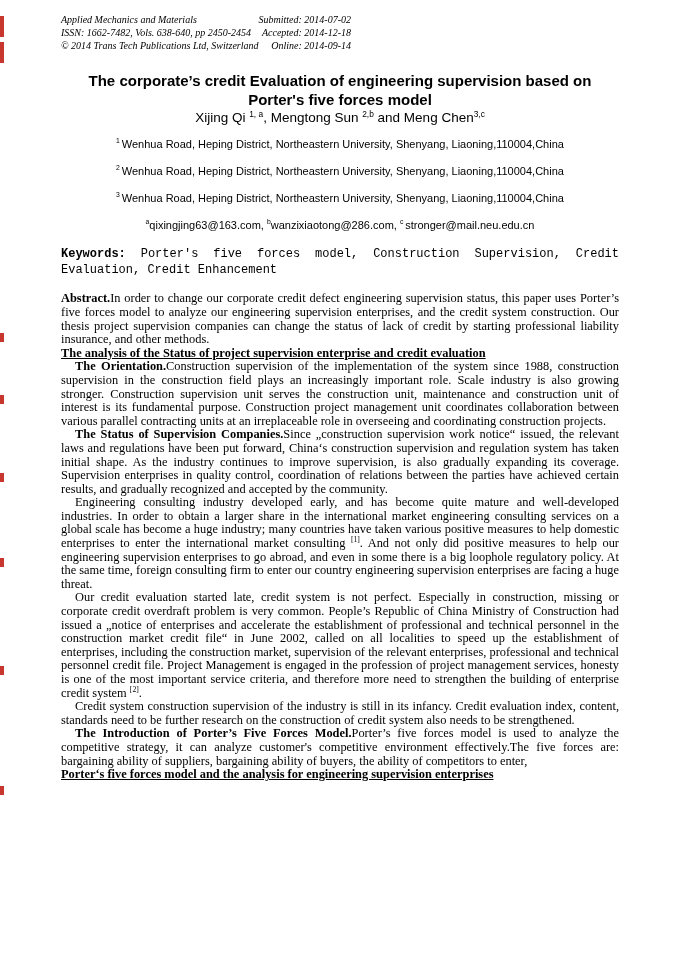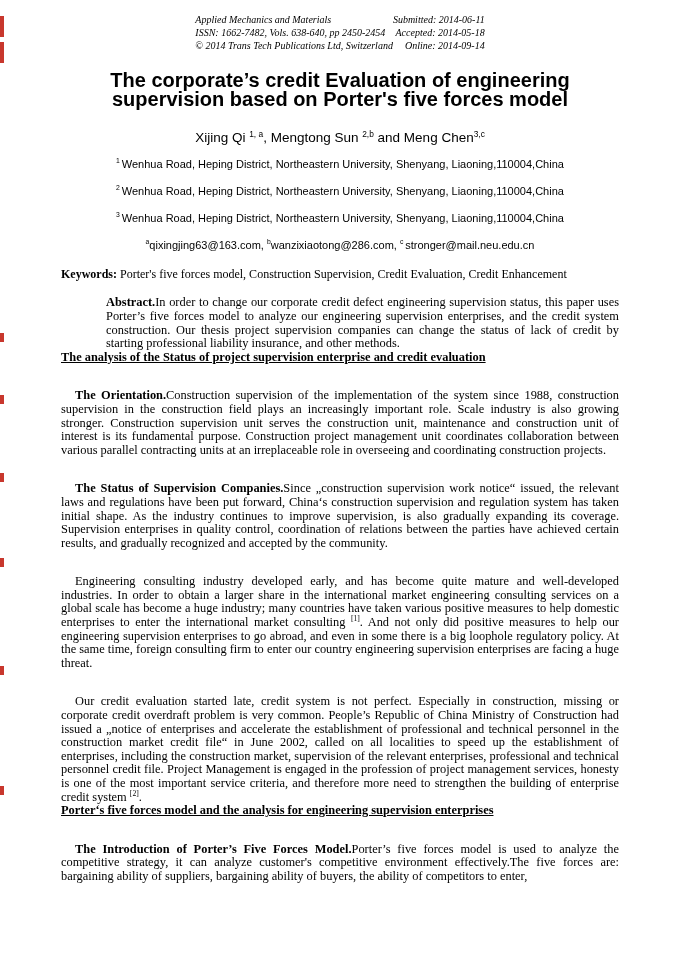--- a/index.html
+++ b/index.html
@@ -10,61 +10,61 @@
     background:#ffffff;
     padding:14px 59px 0 61px;
     box-sizing:border-box;
     overflow:hidden;
     color:#000;
     font-family:"Liberation Serif","DejaVu Serif",serif;
   }
   .mark { position:absolute; left:0; width:4px; background:#c8372d; }
 
   .header {
-    display:flex; justify-content:center;
+    display:flex; justify-content:flex-start;
     font-style:italic; font-size:10px; line-height:12.8px;
     font-family:"Liberation Serif","DejaVu Serif",serif;
   }
   .header-right { text-align:right; }
 
   .title {
     margin:19px 0 0 0;
     font-family:"Liberation Sans","DejaVu Sans",sans-serif;
-    font-weight:bold; font-size:20px; line-height:19px;
+    font-weight:bold; font-size:15px; line-height:19px;
     text-align:center;
   }
   .authors {
-    margin-top:20px;
+    margin-top:0;
     font-family:"Liberation Sans","DejaVu Sans",sans-serif;
     font-size:13.5px; line-height:17px; text-align:center;
   }
   .affil {
     margin-top:14px;
     font-family:"Liberation Sans","DejaVu Sans",sans-serif;
     font-size:11px; line-height:13px; text-align:center;
   }
   .affil.first { margin-top:12px; }
   .emails {
     margin-top:14px;
     font-family:"Liberation Sans","DejaVu Sans",sans-serif;
     font-size:11px; line-height:13px; text-align:center;
   }
   .keywords {
     margin:14px 0 0 0;
-    font-family:Liberation Serif, serif;
+    font-family:Liberation Mono, monospace;
     font-size:12px; line-height:16px; text-align:justify;
   }
   .body {
     margin:0;
     font-size:12.4px; line-height:13.6px;
     text-align:justify;
   }
-  .abstract { margin-top:14px;margin-left:45px; }
+  .abstract { margin-top:14px; }
   .h { font-weight:bold;text-decoration:underline; }
-  .indent { text-indent:14px;margin-top:25px; }
+  .indent { text-indent:14px; }
   .b { font-weight:bold; }
   .sup { font-size:0.62em; vertical-align:super; line-height:0; }
 </style>
 </head>
 <body>
 
 <div class="page">
 
   <div class="mark" style="top: 16px; height: 21px; background: rgb(200, 55, 45);"></div>
   <div class="mark" style="top: 42px; height: 21px; background: rgb(200, 55, 45);"></div>
@@ -75,22 +75,22 @@
   <div class="mark" style="top: 666px; height: 9px; background: rgb(200, 55, 45);"></div>
   <div class="mark" style="top: 786px; height: 9px; background: rgb(200, 55, 45);"></div>
 
   <div class="header">
     <div class="header-left">
       <div>Applied Mechanics and Materials</div>
       <div>ISSN: 1662-7482, Vols. 638-640, pp 2450-2454</div>
       <div>© 2014 Trans Tech Publications Ltd, Switzerland</div>
     </div>
     <div class="header-right">
-      <div>Submitted: 2014-06-11</div>
-      <div>Accepted: 2014-05-18</div>
+      <div>Submitted: 2014-07-02</div>
+      <div>Accepted: 2014-12-18</div>
       <div>Online: 2014-09-14</div>
     </div>
   </div>
 
   <h1 class="title">The corporate’s credit Evaluation of engineering supervision based on Porter's five forces model</h1>
 
   <div class="authors"><span>Xijing Qi </span><span class="sup">1, a</span><span>, Mengtong Sun </span><span class="sup">2,b</span><span> and Meng Chen</span><span class="sup">3,c</span></div>
 
   <div class="affil first"><span class="sup">1 </span><span>Wenhua Road, Heping District, Northeastern University, Shenyang, Liaoning,110004,China</span></div>
   <div class="affil"><span class="sup">2 </span><span>Wenhua Road, Heping District, Northeastern University, Shenyang, Liaoning,110004,China</span></div>
@@ -106,18 +106,19 @@
 
   <p class="body indent"><span class="b">The Orientation.</span><span>Construction supervision of the implementation of the system since 1988, construction supervision in the construction field plays an increasingly important role. Scale industry is also growing stronger. Construction supervision unit serves the construction unit, maintenance and construction unit of interest is its fundamental purpose. Construction project management unit coordinates collaboration between various parallel contracting units at an irreplaceable role in overseeing and coordinating construction projects.</span></p>
 
   <p class="body indent"><span class="b">The Status of Supervision Companies.</span><span>Since „construction supervision work notice“ issued, the relevant laws and regulations have been put forward, China‘s construction supervision and regulation system has taken initial shape. As the industry continues to improve supervision, is also gradually expanding its coverage. Supervision enterprises in quality control, coordination of relations between the parties have achieved certain results, and gradually recognized and accepted by the community.</span></p>
 
   <p class="body indent"><span>Engineering consulting industry developed early, and has become quite mature and well-developed industries. In order to obtain a larger share in the international market engineering consulting services on a global scale has become a huge industry; many countries have taken various positive measures to help domestic enterprises to enter the international market consulting </span><span class="sup">[1]</span><span>. And not only did positive measures to help our engineering supervision enterprises to go abroad, and even in some there is a big loophole regulatory policy. At the same time, foreign consulting firm to enter our country engineering supervision enterprises are facing a huge threat.</span></p>
 
 
   <p class="body indent"><span>Our credit evaluation started late, credit system is not perfect. Especially in construction, missing or corporate credit overdraft problem is very common. People’s Republic of China Ministry of Construction had issued a „notice of enterprises and accelerate the establishment of professional and technical personnel in the construction market credit file“ in June 2002, called on all localities to speed up the establishment of enterprises, including the construction market, supervision of the relevant enterprises, professional and technical personnel credit file. Project Management is engaged in the profession of project management services, honesty is one of the most important service criteria, and therefore more need to strengthen the building of enterprise credit system </span><span class="sup">[2]</span><span>.</span></p>
 
+  <p class="body indent"><span>Credit system construction supervision of the industry is still in its infancy. Credit evaluation index, content, standards need to be further research on the construction of credit system also needs to be strengthened.</span></p>
+
+  <p class="body indent"><span class="b">The Introduction of Porter’s Five Forces Model.</span><span>Porter’s five forces model is used to analyze the competitive strategy, it can analyze customer's competitive environment effectively.The five forces are: bargaining ability of suppliers, bargaining ability of buyers, the ability of competitors to enter,</span></p>
 
   <p class="body h">Porter‘s five forces model and the analysis for engineering supervision enterprises</p>
-
-  <p class="body indent"><span class="b">The Introduction of Porter’s Five Forces Model.</span><span>Porter’s five forces model is used to analyze the competitive strategy, it can analyze customer's competitive environment effectively.The five forces are: bargaining ability of suppliers, bargaining ability of buyers, the ability of competitors to enter,</span></p>
 
 </div>
 
 </body></html>

